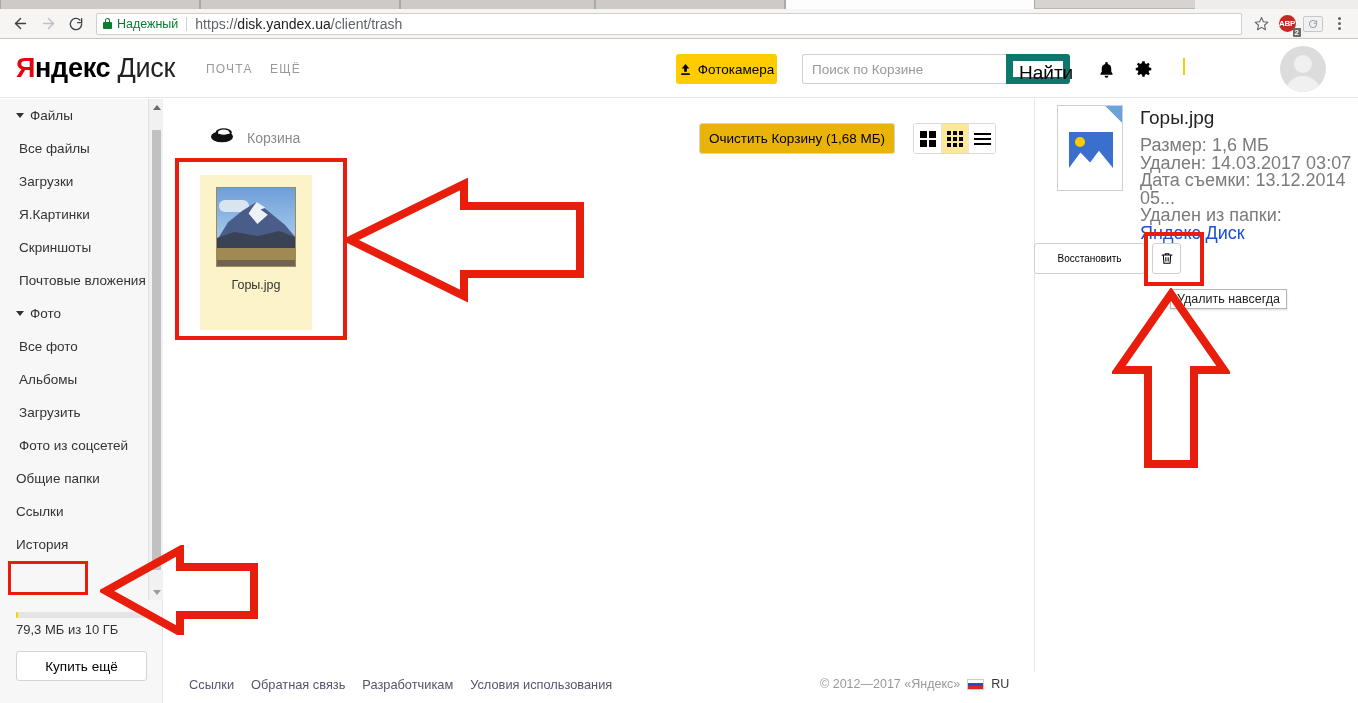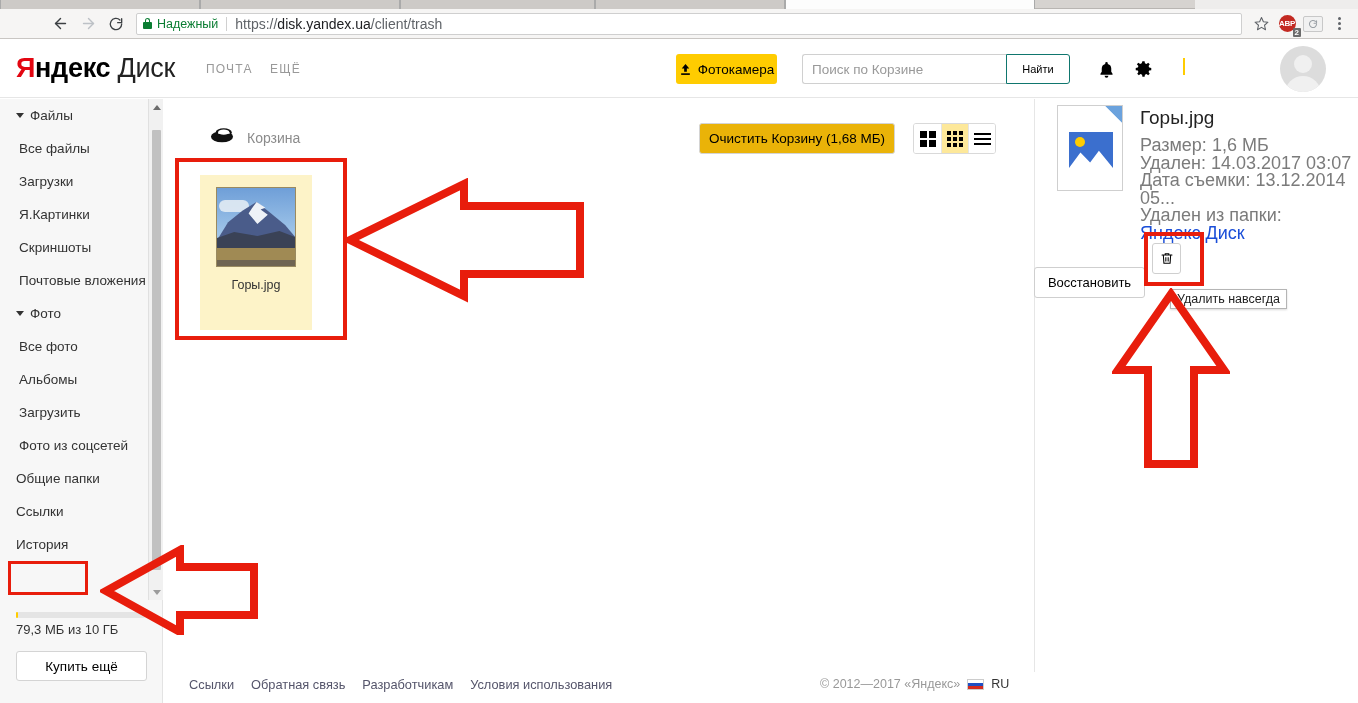--- a/index.html
+++ b/index.html
@@ -18,21 +18,21 @@
     position: absolute; left: 0; top: 0; width: 1358px; height: 9px;
     background: #d6d3d0; border-bottom: 1px solid #b8b5b2;
   }
   .tab-seg { position: absolute; top: 0; height: 9px; background: #cdcac7;
              border-left: 1px solid #aaa; border-right: 1px solid #aaa; }
   .tab-active { background: #fdfdfd; }
 
   .toolbar {
     position: absolute; left: 0; top: 9px; width: 1358px; height: 30px;
     background: #f6f5f4; border-bottom: 1px solid #c9c6c3;
-    display: flex; align-items: center; padding-left: 40px;
+    display: flex; align-items: center;
   }
   .nav-btn {
     width: 28px; height: 28px; display: flex; align-items: center;
     justify-content: center; color: #5f6368; flex: none;
   }
   .nav-btn.back { margin-left: 6px; color: #3c4043; }
   .nav-btn.fwd { color: #bdc1c6; }
   .nav-btn.reload { color: #3c4043; margin-right: 6px; }
   .nav-btn svg { display: block; }
 
@@ -99,22 +99,22 @@
 
   .search-wrap { position: absolute; left: 802px; top: 54px;
                  height: 30px; display: flex; }
   .search-input {
     width: 204px; height: 30px; border: 1px solid #d0d0d0; border-right: none;
     border-radius: 3px 0 0 3px; padding: 0 9px; font-size: 13.5px; color: #333;
     font-family: "Liberation Sans", sans-serif; background: #fff; outline: none;
   }
   .search-input::placeholder { color: #999; }
   .search-btn {
-    width: 64px; height: 30px; border: 1px solid #0f766e; border-radius: 0 3px 3px 0;
-    background: #fff; font-size: 11px; color: #000;
+    width: 64px; height: 30px; border: 7px solid #0f766e; border-radius: 0 3px 3px 0;
+    background: #fff; font-size: 19px; color: #000;
     font-family: "Liberation Sans", sans-serif;
   }
 
   .hdr-icon { position: absolute; top: 60px; color: #000; }
   .hdr-icon.bell { left: 1097px; }
   .hdr-icon.gear { left: 1134px; }
   .hdr-divider { position: absolute; left: 1183px; top: 58px; width: 2px;
                  height: 17px; background: #fc0; }
   .avatar { position: absolute; left: 1280px; top: 46px; width: 46px; height: 46px;
             border-radius: 50%; background: #dcdcdc; overflow: hidden; }
@@ -223,21 +223,21 @@
   .img-ph .sun { position: absolute; left: 6px; top: 5px; width: 10px; height: 10px;
                  border-radius: 50%; background: #fc0; }
   .img-ph .peaks { position: absolute; left: 0; bottom: 0; width: 44px; height: 20px;
                    background: #fff; clip-path: polygon(0 100%, 26% 22%, 48% 72%, 68% 14%, 100% 100%); }
   .d-title { position: absolute; left: 105px; top: 8px; font-size: 19px; color: #222; }
   .d-meta { position: absolute; left: 105px; top: 38px; width: 214px;
             font-size: 18px; color: #7b7b7b; line-height: 17.5px; }
   .d-meta .link { color: #1a4ed8; }
   .restore-btn { position: absolute; left: 1034px; top: 243px; width: 111px; height: 31px;
                  background: #fff; border: 1px solid #cfcfcf; border-radius: 3px;
-                 font-size: 13px; color: #000; font-family: "Liberation Sans", sans-serif; margin-top: 24px; }
+                 font-size: 10px; color: #000; font-family: "Liberation Sans", sans-serif; }
   .trash-btn { position: absolute; left: 1152px; top: 243px; width: 29px; height: 31px;
                background: #fff; border: 1px solid #cfcfcf; border-radius: 3px;
                display: flex; align-items: center; justify-content: center; }
   .trash-hl { position: absolute; left: 1144px; top: 232px; width: 60px; height: 54px;
               border: 4px solid #e81d0c; }
   .tooltip { position: absolute; left: 1170px; top: 289px; background: #fff;
              border: 1px solid #b5b5b5; padding: 2px 6px; font-size: 12.5px;
              color: #222; white-space: nowrap; box-shadow: 0 1px 2px rgba(0,0,0,.15); }
 
   

